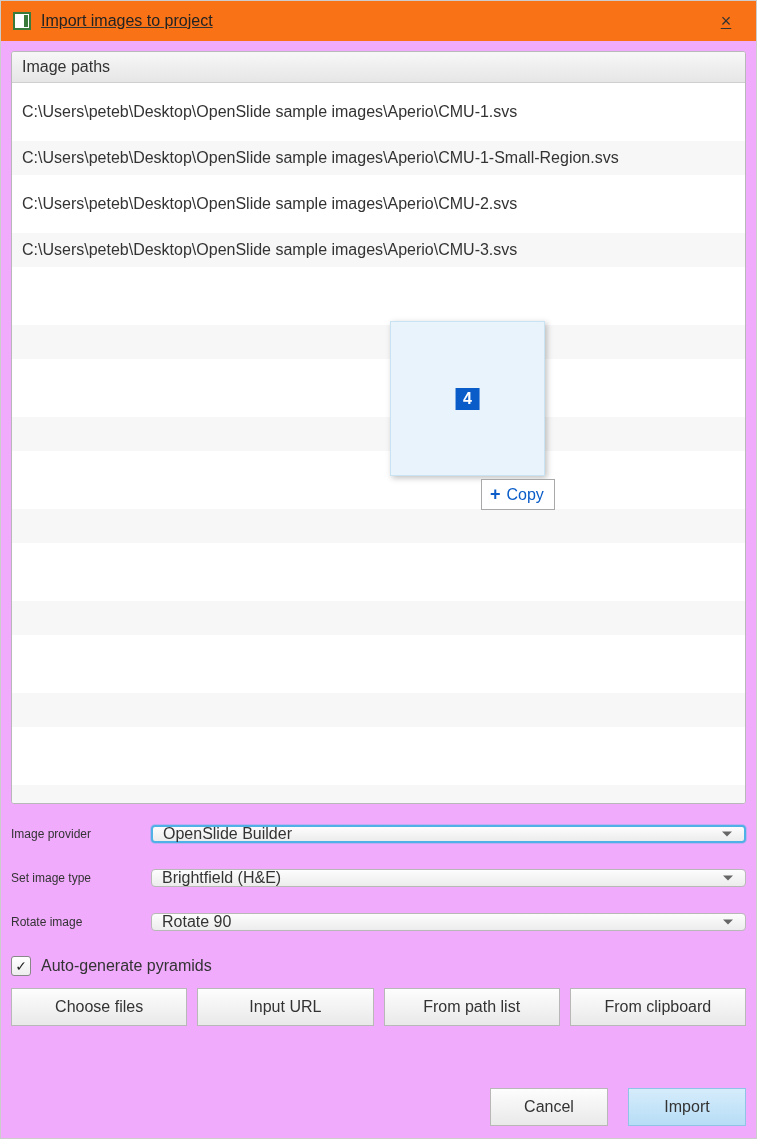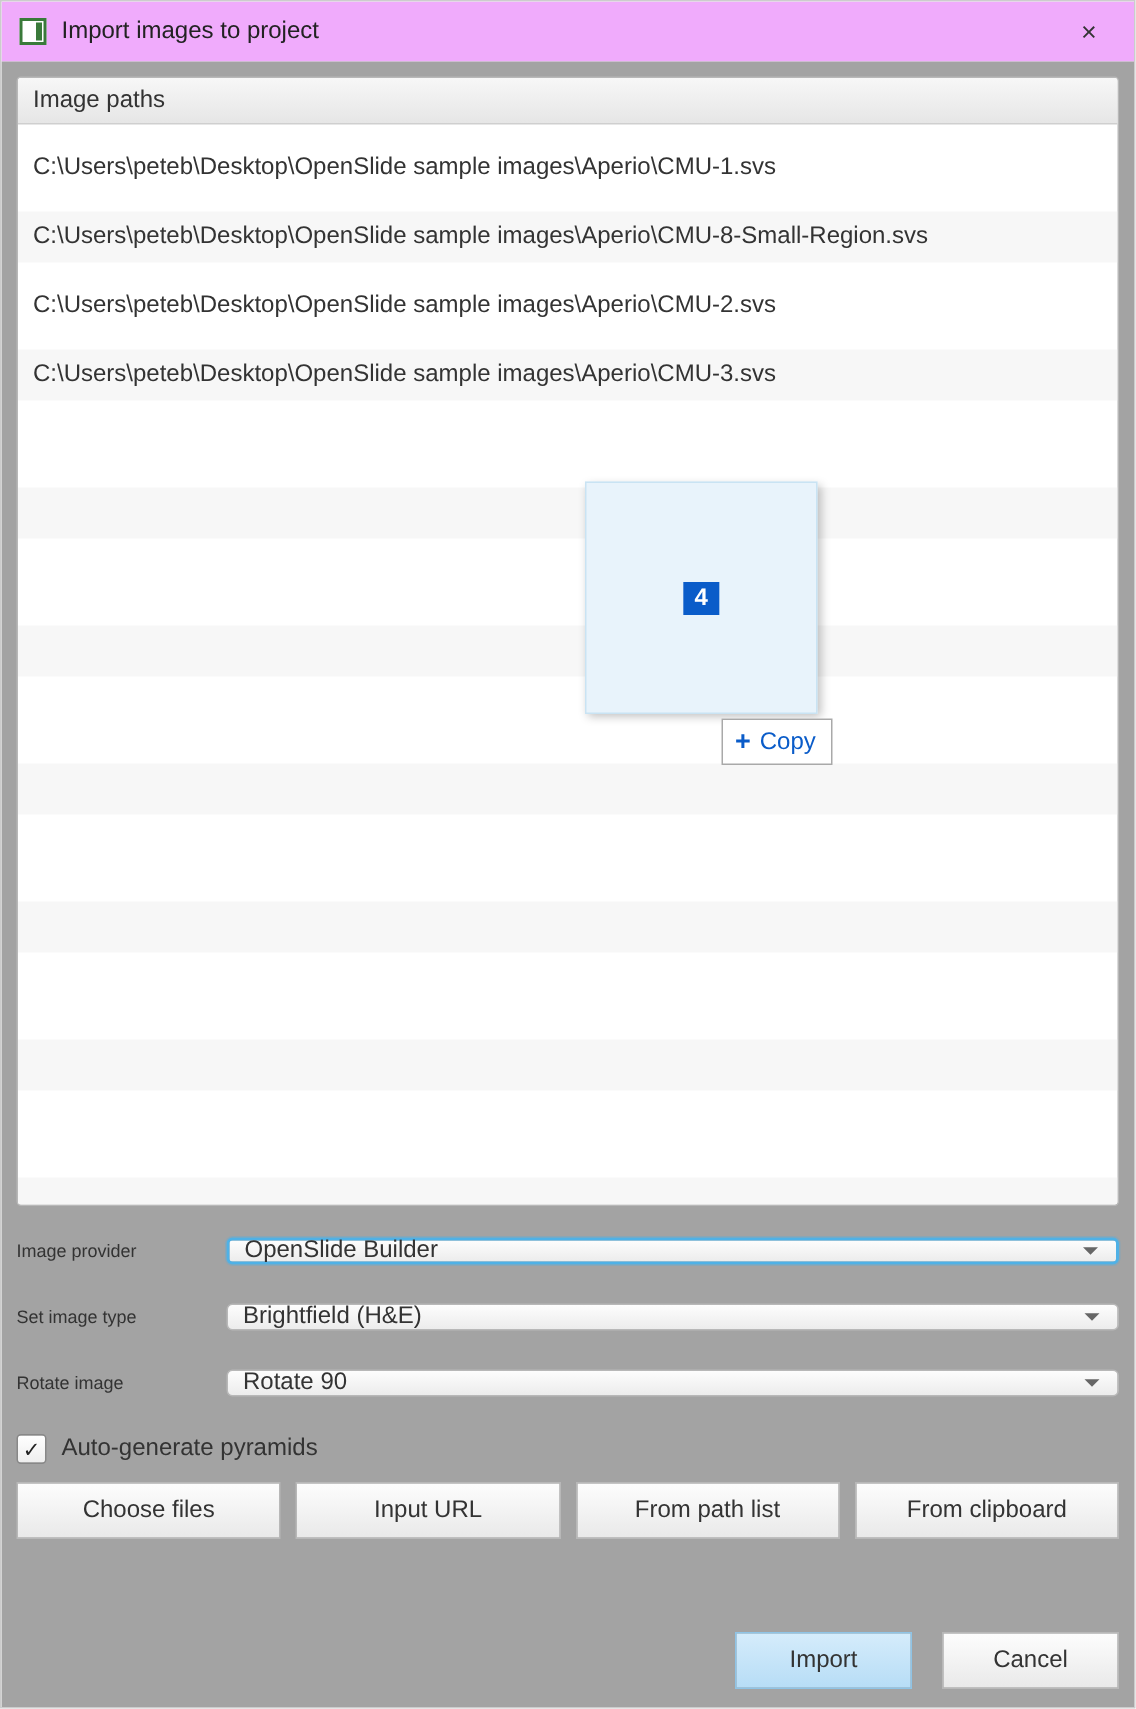--- a/index.html
+++ b/index.html
@@ -13,21 +13,22 @@
     height: 1139px;
     overflow: hidden;
     border: 1px solid #ccc;
   }
   
   .titlebar {
     display: flex;
     align-items: center;
     height: 40px;
     padding: 0 10px 0 12px;
-    background: #f0abfc;
+    background: #f97316;
+    text-decoration: underline;
   }
   .titlebar .app-icon {
     width: 18px; height: 18px;
     border: 2px solid #3a7a3a;
     position: relative;
     display: inline-block;
     margin-right: 10px;
     background: #fff;
   }
   .titlebar .app-icon::after {
@@ -44,21 +45,21 @@
   }
   .titlebar .close {
     width: 40px;
     text-align: center;
     font-size: 18px;
     color: #333;
     cursor: pointer;
   }
   
   .content {
-    background: #a3a3a3;
+    background: #f0abfc;
     padding: 10px 10px 12px 10px;
     height: calc(100% - 40px);
     display: flex;
     flex-direction: column;
   }
   .panel {
     border: 1px solid #b8b8b8;
     background: #fff;
     border-radius: 3px;
     overflow: hidden;
@@ -228,21 +229,21 @@
   <span class="app-icon"></span>
   <span class="title">Import images to project</span>
   <span class="close">×</span>
 </div>
 
 <div class="content">
   <div class="panel">
     <div class="panel-header">Image paths</div>
     <div class="list">
       <div class="row">C:\Users\peteb\Desktop\OpenSlide sample images\Aperio\CMU-1.svs</div>
-      <div class="row">C:\Users\peteb\Desktop\OpenSlide sample images\Aperio\CMU-8-Small-Region.svs</div>
+      <div class="row">C:\Users\peteb\Desktop\OpenSlide sample images\Aperio\CMU-1-Small-Region.svs</div>
       <div class="row">C:\Users\peteb\Desktop\OpenSlide sample images\Aperio\CMU-2.svs</div>
       <div class="row">C:\Users\peteb\Desktop\OpenSlide sample images\Aperio\CMU-3.svs</div>
       <div class="row"></div>
       <div class="row"></div>
       <div class="row"></div>
       <div class="row"></div>
       <div class="row"></div>
       <div class="row"></div>
       <div class="row"></div>
       <div class="row"></div>
@@ -297,16 +298,16 @@
   </div>
 
   <div class="btn-row">
     <div class="btn">Choose files</div>
     <div class="btn">Input URL</div>
     <div class="btn">From path list</div>
     <div class="btn">From clipboard</div>
   </div>
 
   <div class="footer">
+    <div class="btn">Cancel</div>
     <div class="btn primary">Import</div>
-    <div class="btn">Cancel</div>
   </div>
 </div>
 
 </body></html>

